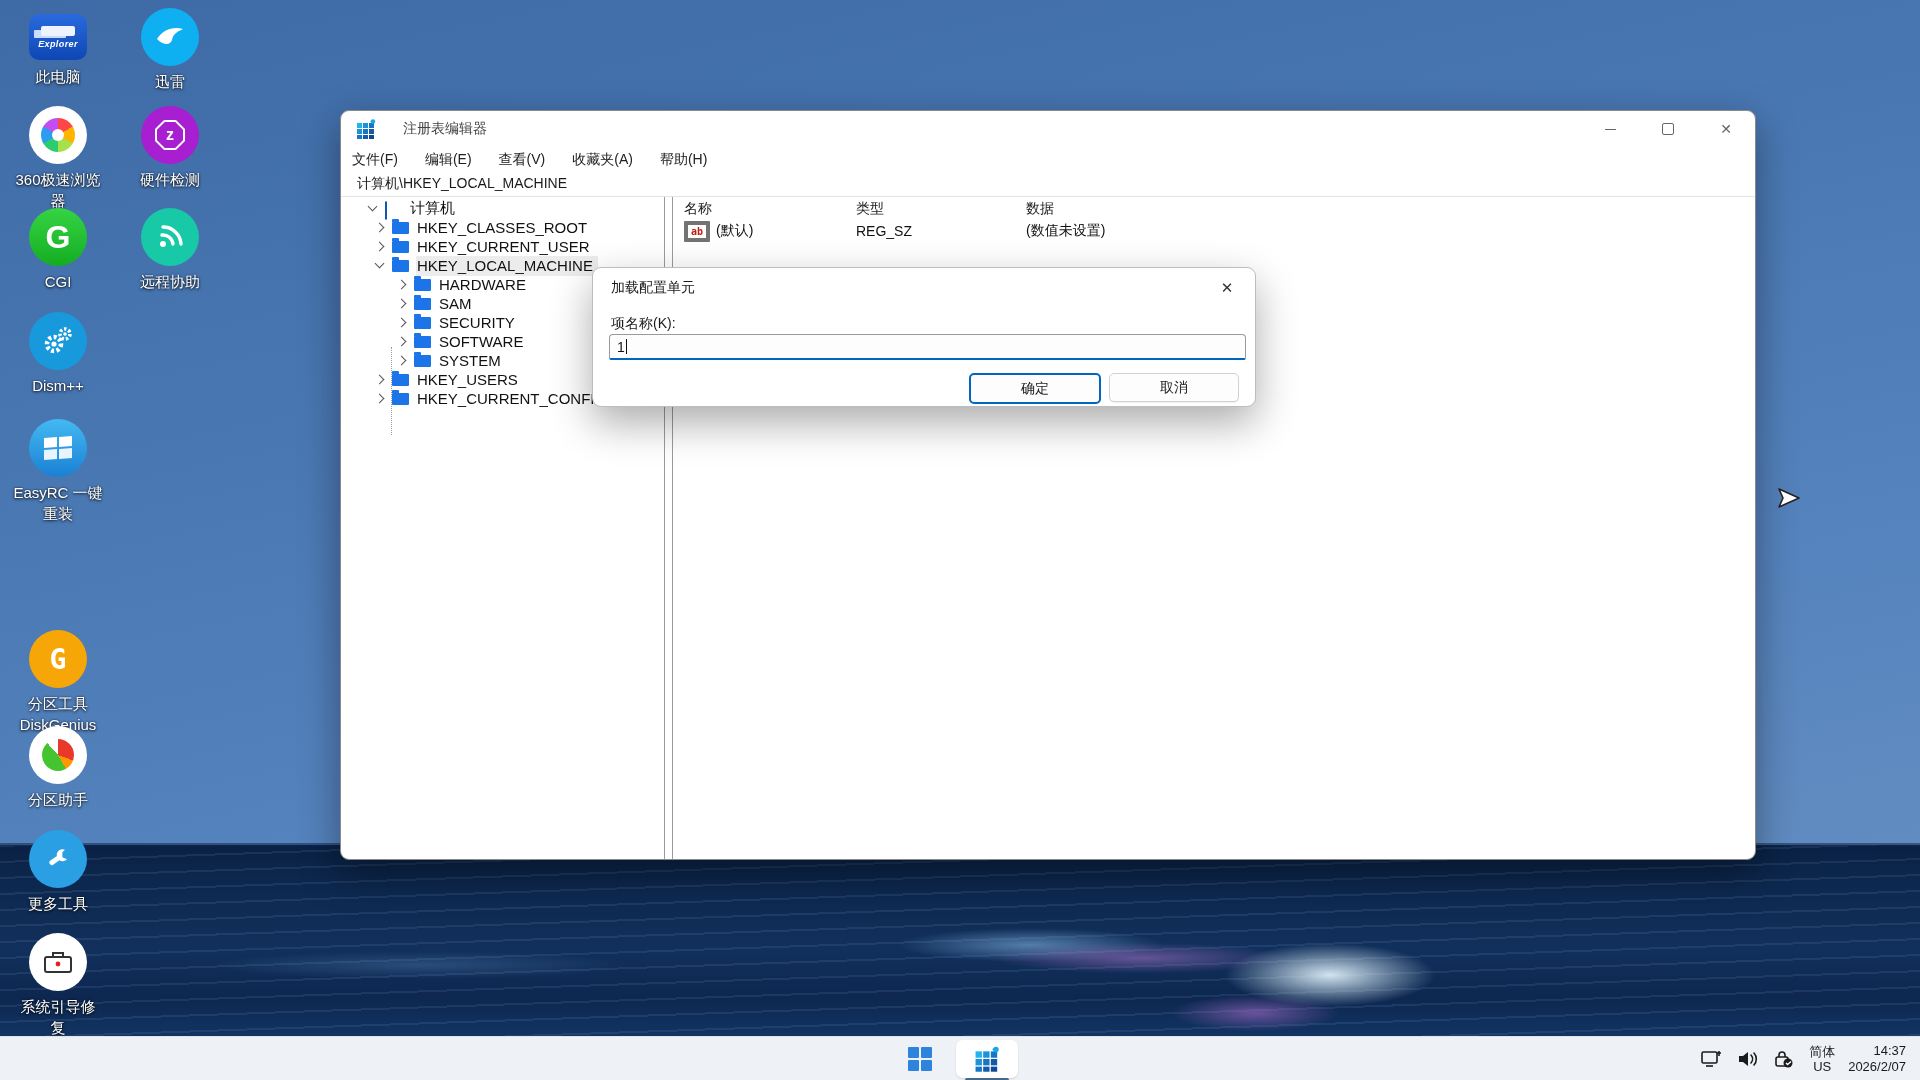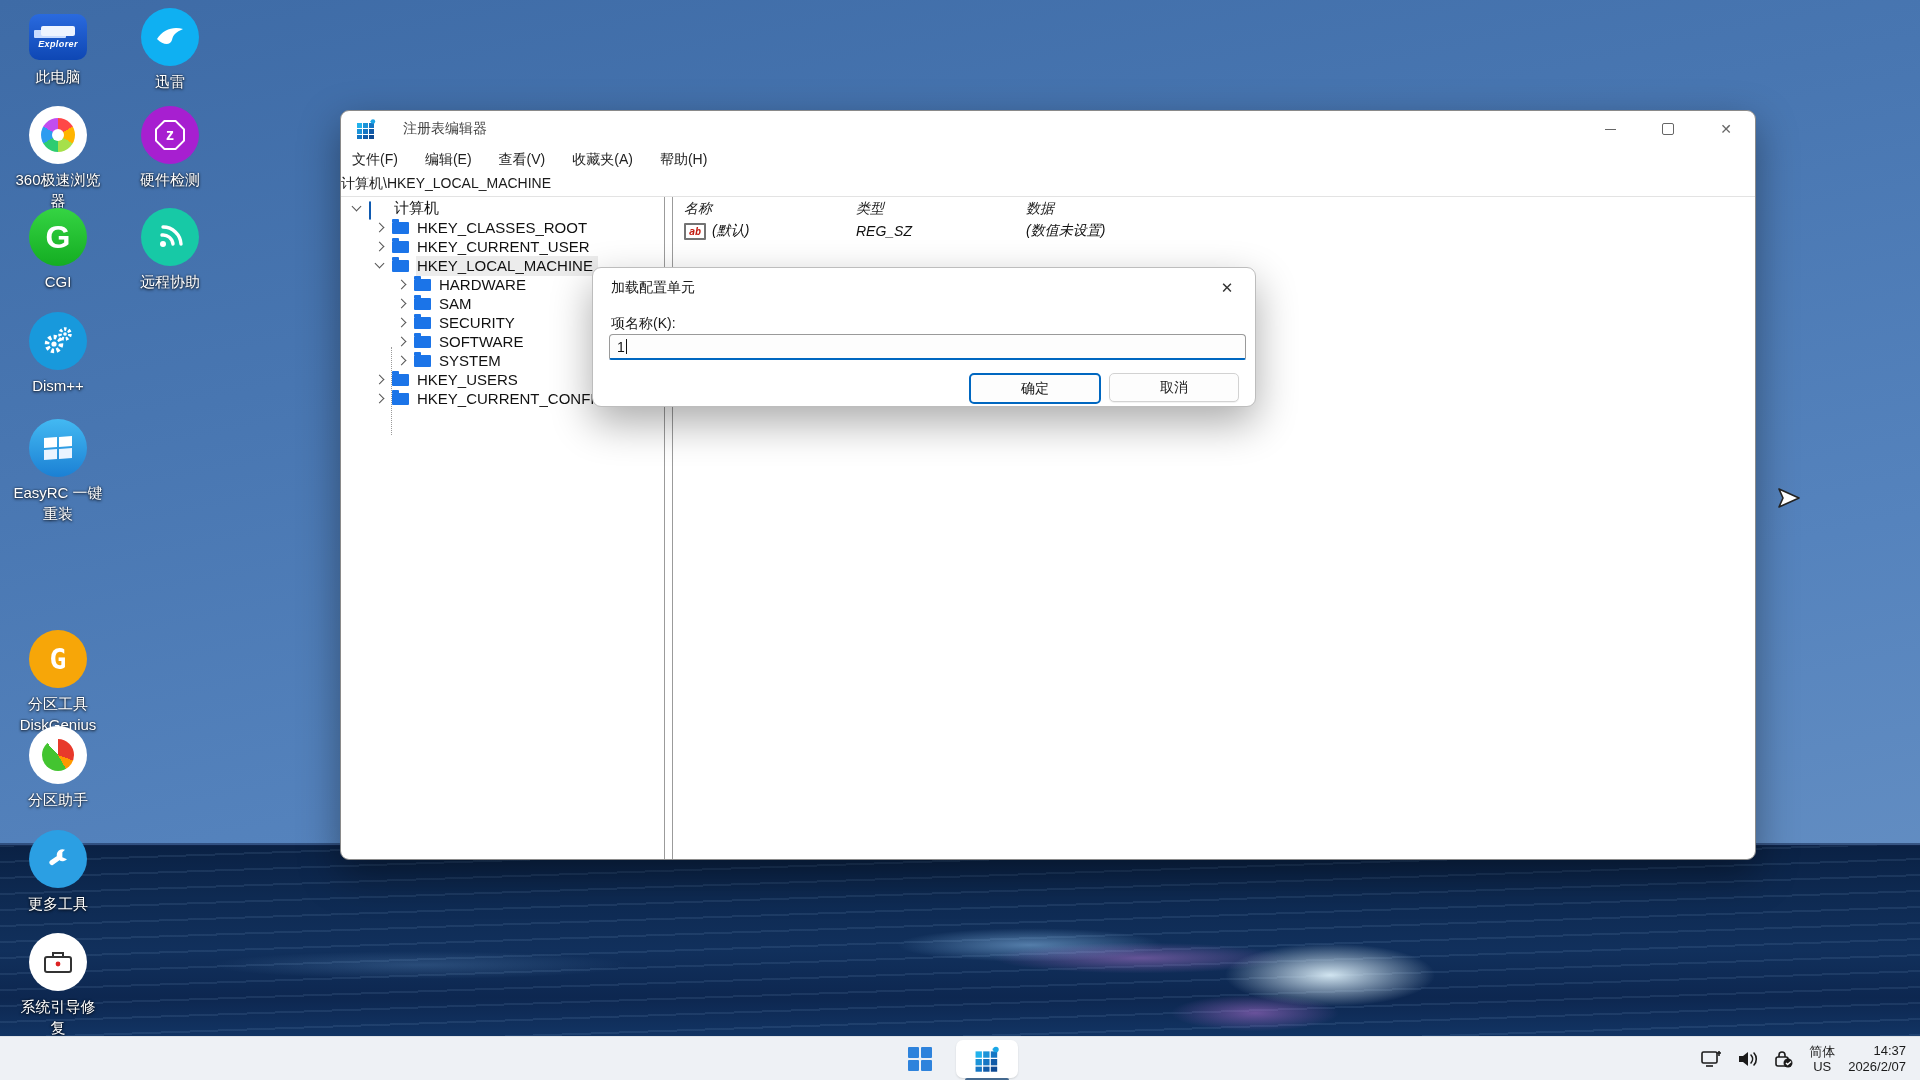--- a/index.html
+++ b/index.html
@@ -50,46 +50,46 @@
   .win{position:absolute;left:340px;top:110px;width:1414px;height:748px;background:#fff;
     border:1px solid #8a8a8a;border-radius:9px;box-shadow:0 14px 40px rgba(0,0,0,.38);}
   .titlebar{height:36px;display:flex;align-items:center;padding-left:14px;gap:16px;}
   .wtitle{font-size:14px;color:#444;margin-left:10px;}
   .wcontrols{margin-left:auto;display:flex;align-items:center;height:36px;}
   .wbtn{width:58px;height:36px;display:flex;align-items:center;justify-content:center;color:#666;}
   .ic-min{width:11px;height:1px;background:#666;}
   .ic-max{width:10px;height:10px;border:1px solid #666;border-radius:2px;}
   .ic-close{font-size:14px;line-height:1;}
   .menubar{height:25px;display:flex;align-items:center;gap:27px;padding-left:11px;font-size:14px;color:#222;}
-  .addressbar{height:24px;display:flex;align-items:center;padding-left:0;font-size:14px;color:#1a1a1a;border-bottom:1px solid #e3e3e3;}
+  .addressbar{height:24px;display:flex;align-items:center;padding-left:16px;font-size:14px;color:#1a1a1a;border-bottom:1px solid #e3e3e3;}
   .wbody{position:absolute;left:0;top:86px;right:0;bottom:0;display:flex;border-radius:0 0 9px 9px;overflow:hidden;}
   .treepane{width:323px;position:relative;padding-top:2px;}
   .splitter{width:7px;border-left:1px solid #9b9b9b;border-right:1px solid #9b9b9b;}
-  .listpane{flex:1;position:relative;font-style:italic;}
+  .listpane{flex:1;position:relative;}
   .trow{height:19px;display:flex;align-items:center;font-size:15px;color:#111;white-space:nowrap;}
-  .lvl0{padding-left:8px;}.lvl1{padding-left:31px;}.lvl2{padding-left:53px;}
+  .lvl0{padding-left:24px;}.lvl1{padding-left:31px;}.lvl2{padding-left:53px;}
   .chev{width:16px;height:16px;position:relative;flex:0 0 16px;}
   .chev::before{content:"";position:absolute;left:4px;top:4px;width:6px;height:6px;
     border-right:1.4px solid #555;border-bottom:1.4px solid #555;transform:rotate(-45deg);}
   .chev.open::before{transform:rotate(45deg);left:4px;top:2px;}
   .fold16{width:17px;height:12px;background:#1b74e8;border-radius:1px;position:relative;margin:0 7px 0 4px;flex:0 0 17px;}
   .fold16::before{content:"";position:absolute;left:0;top:-3px;width:7px;height:3px;background:#1b74e8;border-radius:1px 1px 0 0;}
   .comp16{width:18px;height:14px;margin:0 6px 0 4px;flex:0 0 18px;position:relative;}
   .comp16 .scr{width:18px;height:11px;background:linear-gradient(180deg,#4fc7ef,#1b74d8);border:1px solid #0f5ab0;border-radius:2px;}
   .comp16 .std{width:8px;height:3px;background:#0f5ab0;margin:0 auto;}
   .tlabel{padding:1px 5px 2px 1px;}
   .tlabel.sel{background:#ececec;}
   .dotline{position:absolute;left:50px;top:150px;height:88px;border-left:1px dotted #9a9a9a;}
   .lhead{display:flex;height:23px;align-items:center;font-size:14px;color:#222;}
   .lrow{display:flex;height:22px;align-items:center;font-size:14px;color:#111;}
   .c-name{width:172px;padding-left:11px;display:flex;align-items:center;}
   .c-type{width:170px;}
   .c-data{flex:1;}
   .abico{display:inline-flex;align-items:center;justify-content:center;width:18px;height:13px;margin-right:6px;
-    border:2px solid #737373;border-radius:1px;color:#c21d12;font-size:10px;font-weight:700;background:#fff;font-family:"DejaVu Sans Mono",monospace;}
+    border:4px solid #737373;border-radius:1px;color:#c21d12;font-size:10px;font-weight:700;background:#fff;font-family:"DejaVu Sans Mono",monospace;}
 
   
   .dialog{position:absolute;left:592px;top:267px;width:662px;height:138px;background:#fff;
     border:1px solid #bdbdbd;border-radius:9px;box-shadow:0 16px 42px rgba(0,0,0,.33);}
   .dtitle{position:absolute;left:18px;top:11px;font-size:14px;color:#1a1a1a;}
   .dclose{position:absolute;right:16px;top:8px;width:24px;height:24px;display:flex;align-items:center;justify-content:center;font-size:15px;color:#333;}
   .dlabel2{position:absolute;left:18px;top:47px;font-size:14px;color:#1a1a1a;}
   .dfield{position:absolute;left:16px;top:66px;width:628px;height:23px;background:#fdfdfd;
     border:1px solid #9a9a9a;border-bottom:2px solid #0067c0;border-radius:4px 4px 2px 2px;
     display:flex;align-items:center;padding-left:7px;font-size:14px;color:#111;}

